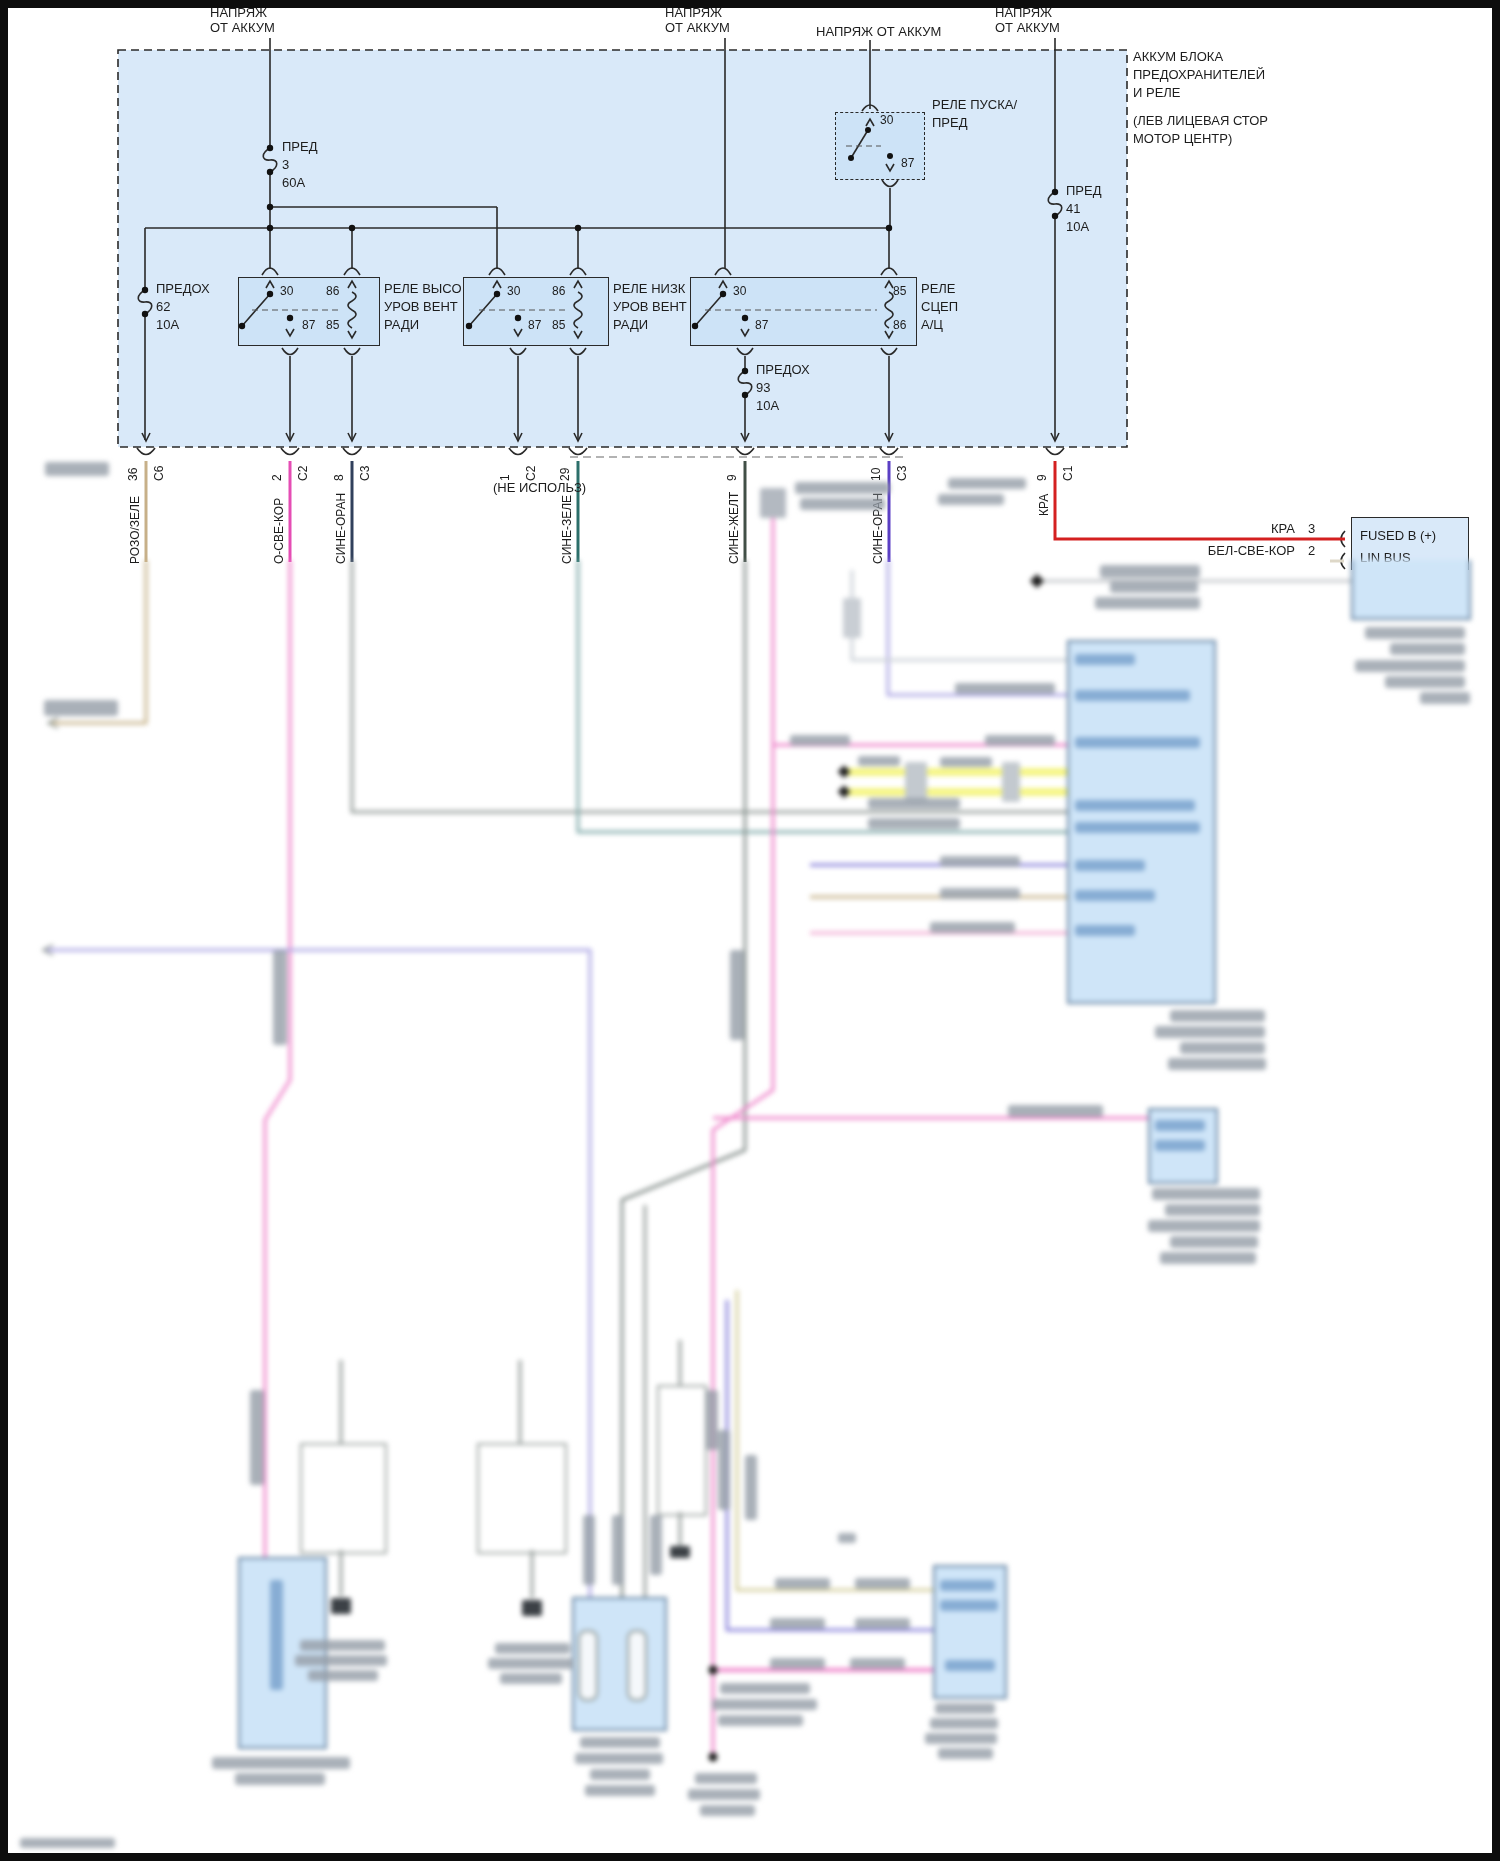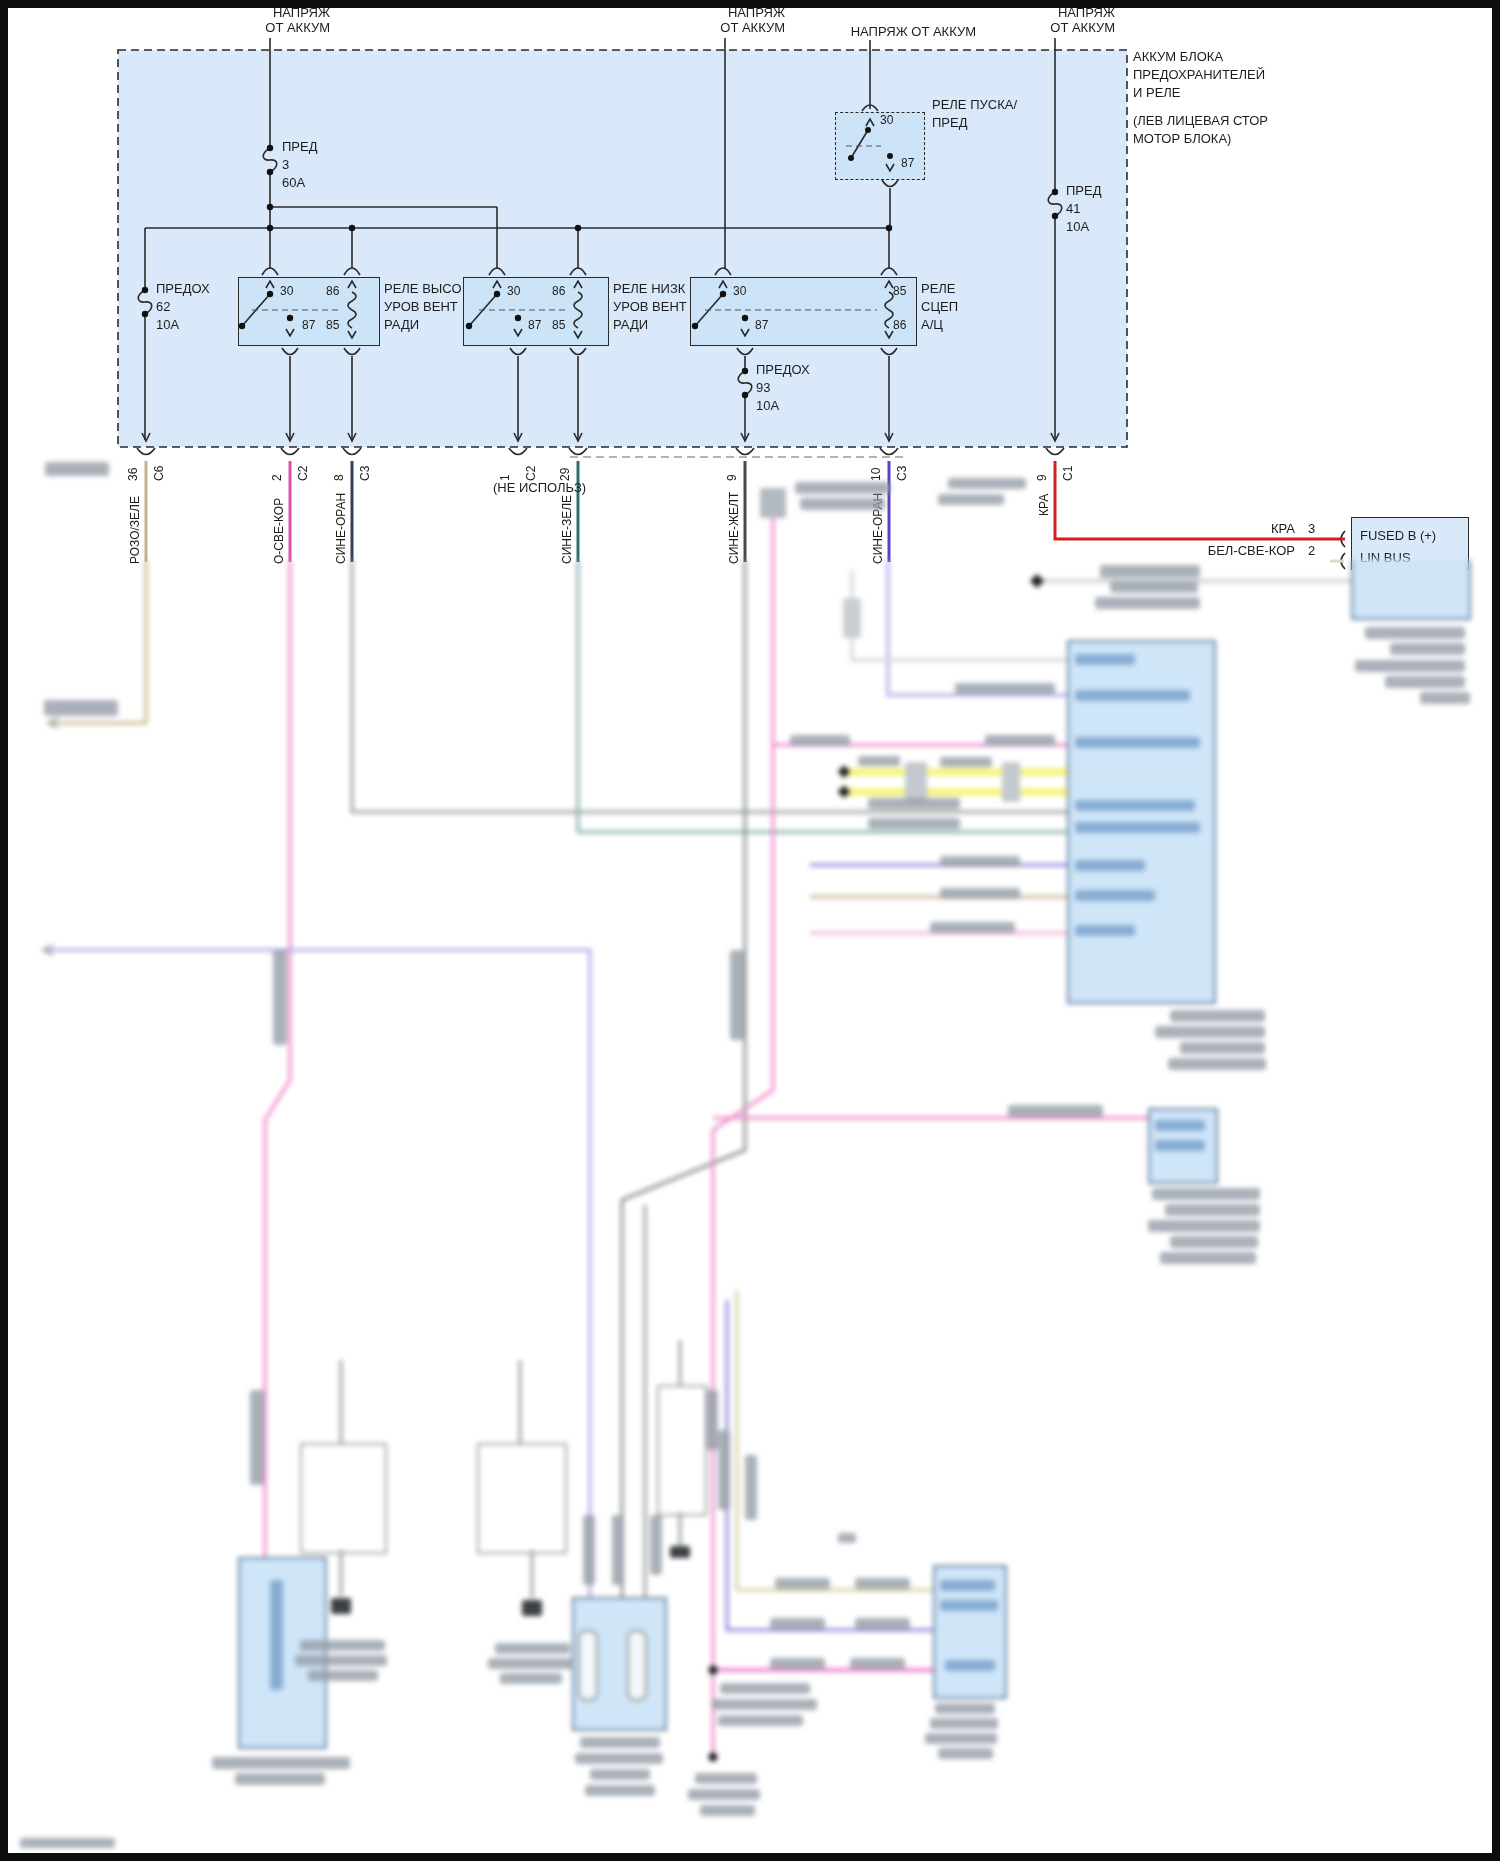--- a/index.html
+++ b/index.html
@@ -1,21 +1,21 @@
 <!DOCTYPE html>
 <html><head>
 <meta charset="utf-8">
 <style>
   html,body{margin:0;padding:0;background:#555;}
   #stage{position:relative;width:1500px;height:1861px;background:#fff;overflow:hidden;
          font-family:"Liberation Sans","DejaVu Sans",sans-serif;color:#1d1d1d;}
   #frame{position:absolute;inset:0;border:8px solid #0d0d0d;pointer-events:none;z-index:50;}
   .abs{position:absolute;}
   .lbl{position:absolute;font-size:13px;line-height:18px;white-space:nowrap;color:#1d1d1d;}
-  .ctr{text-align:right;line-height:15px;}
+  .ctr{text-align:left;line-height:15px;}
   .pin{position:absolute;font-size:12px;}
   .rot{position:absolute;font-size:12px;white-space:nowrap;writing-mode:vertical-rl;transform:rotate(180deg);line-height:14px;}
   .fuse-lbl{position:absolute;font-size:13px;line-height:18px;}
   .fuse-lbl span{display:block;}
   .relay-fill{position:absolute;background:#cde3f7;border:1.6px solid #2a2a2a;}
   .relay-fill.dashed{border-style:dashed;}
   #fusebox-bg{position:absolute;left:118px;top:50px;width:1009px;height:397px;background:#d9e9f9;}
   #blur-region{position:absolute;left:0;top:470px;width:1500px;height:1391px;filter:blur(2.6px);}
   .sm{position:absolute;background:#939ca6;border-radius:3px;opacity:.8;}
   .smb{position:absolute;background:#7ea6cf;border-radius:3px;opacity:.9;}
@@ -145,21 +145,21 @@
       <div>ОТ АККУМ</div>
     </div>
 
   <div class="lbl" style="left:1133px;top:48px;">
     <div>АККУМ БЛОКА</div>
       <div>ПРЕДОХРАНИТЕЛЕЙ</div>
       <div>И РЕЛЕ</div>
     </div>
   <div class="lbl" style="left:1133px;top:112px;">
     <div>(ЛЕВ ЛИЦЕВАЯ СТОР</div>
-      <div>МОТОР БЛОКА)</div>
+      <div>МОТОР ЦЕНТР)</div>
     </div>
 
   <div class="fuse-lbl" style="left:282px;top:138px;">
     <span>ПРЕД</span>
       <span>3</span>
       <span>60A</span>
     </div>
   <div class="fuse-lbl" style="left:156px;top:280px;">
     <span>ПРЕДОХ</span>
       <span>62</span>

